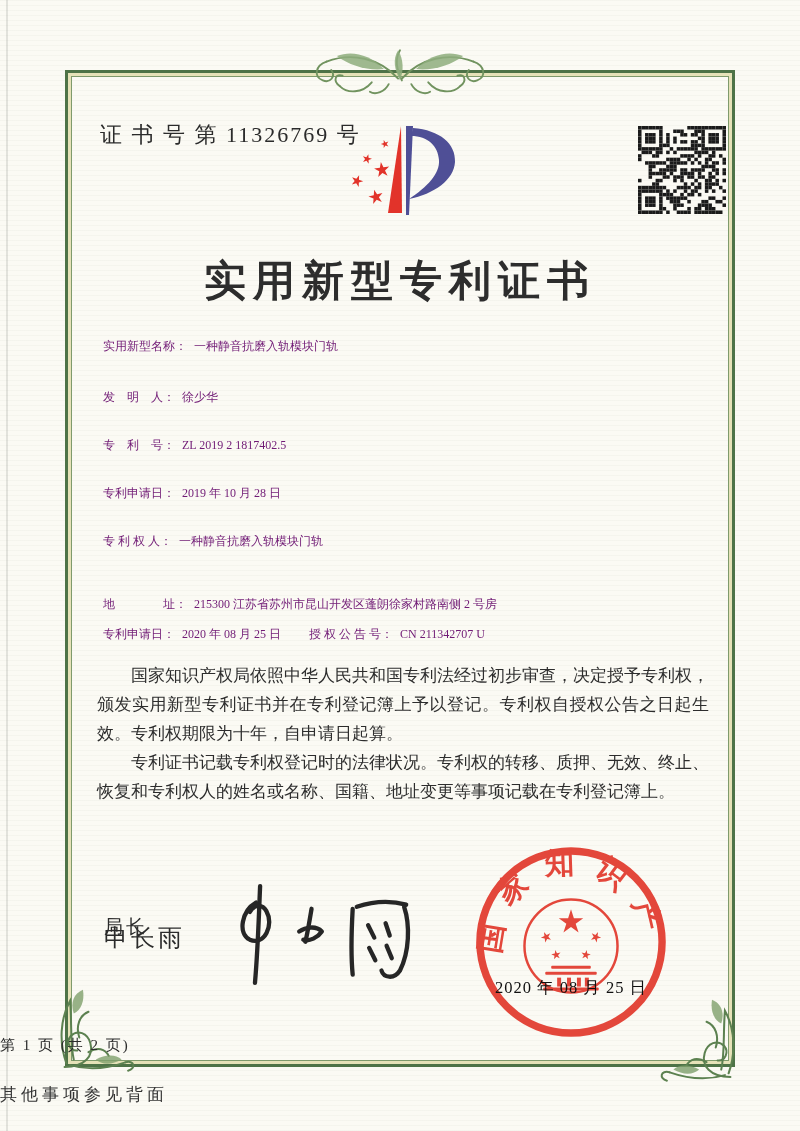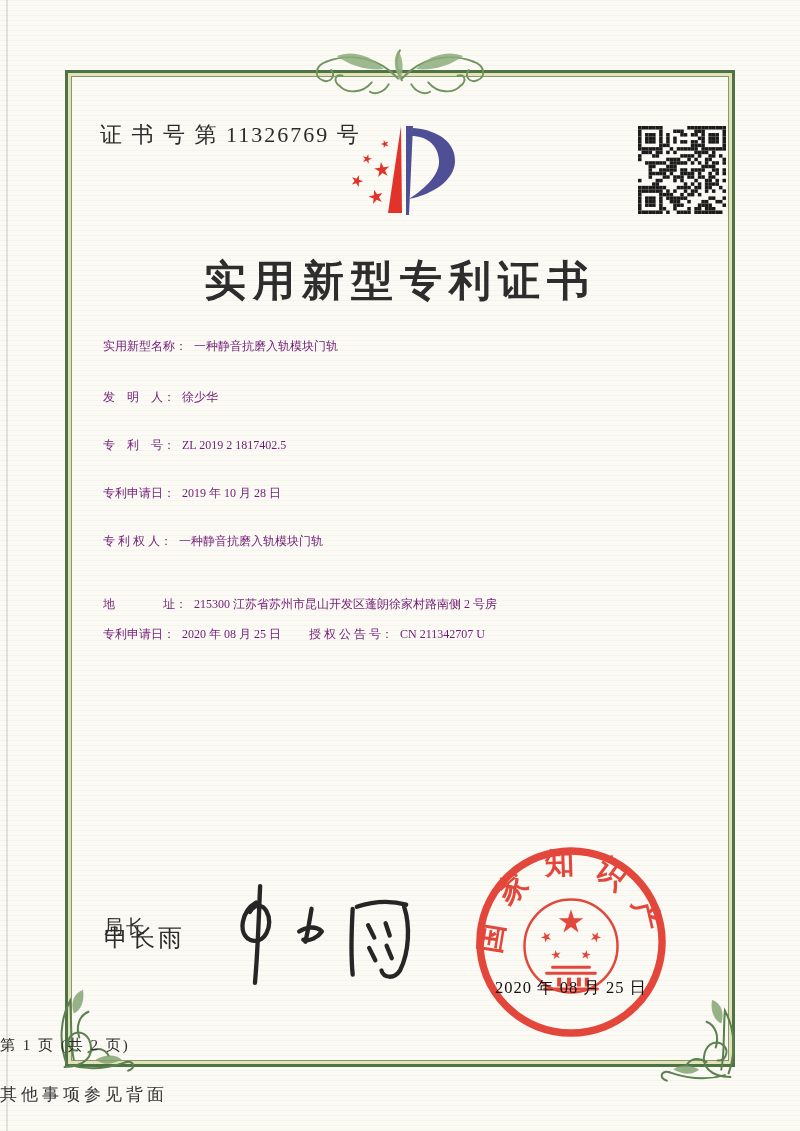--- a/index.html
+++ b/index.html
@@ -493,20 +493,22 @@
   <span class="flabel">专 利 权 人：</span><span class="fvalue">一种静音抗磨入轨模块门轨</span>
 </div>
 <div class="field-row r6">
   <span class="flabel">地　　　　址：</span><span class="fvalue">215300 江苏省苏州市昆山开发区蓬朗徐家村路南侧 2 号房</span>
 </div>
 <div class="field-row r7">
   <span class="flabel">专利申请日：</span><span class="gvalue">2020 年 08 月 25 日</span><span class="glabel2">授 权 公 告 号：</span><span class="gvalue">CN 211342707 U</span>
 </div>
 
 <div class="paras">
+  <p>国家知识产权局依照中华人民共和国专利法经过初步审查，决定授予专利权，颁发实用新型专利证书并在专利登记簿上予以登记。专利权自授权公告之日起生效。专利权期限为十年，自申请日起算。</p>
+  <p>专利证书记载专利权登记时的法律状况。专利权的转移、质押、无效、终止、恢复和专利权人的姓名或名称、国籍、地址变更等事项记载在专利登记簿上。</p>
 </div>
 
 <div class="signer-title">局长</div>
 <div class="signer-name">申长雨</div>
 
 <svg class="signature" viewBox="0 0 200 105">
   <g stroke="#262626" stroke-width="4.2" fill="none" stroke-linecap="round" stroke-linejoin="round">
     <path d="M34,6 C33,28 32,66 29,100"></path>
     <path d="M30,22 C16,30 12,52 24,58 C38,64 48,44 40,30 C36,23 28,24 24,31"></path>
     <path d="M84,28 C82,40 80,52 78,60"></path>

